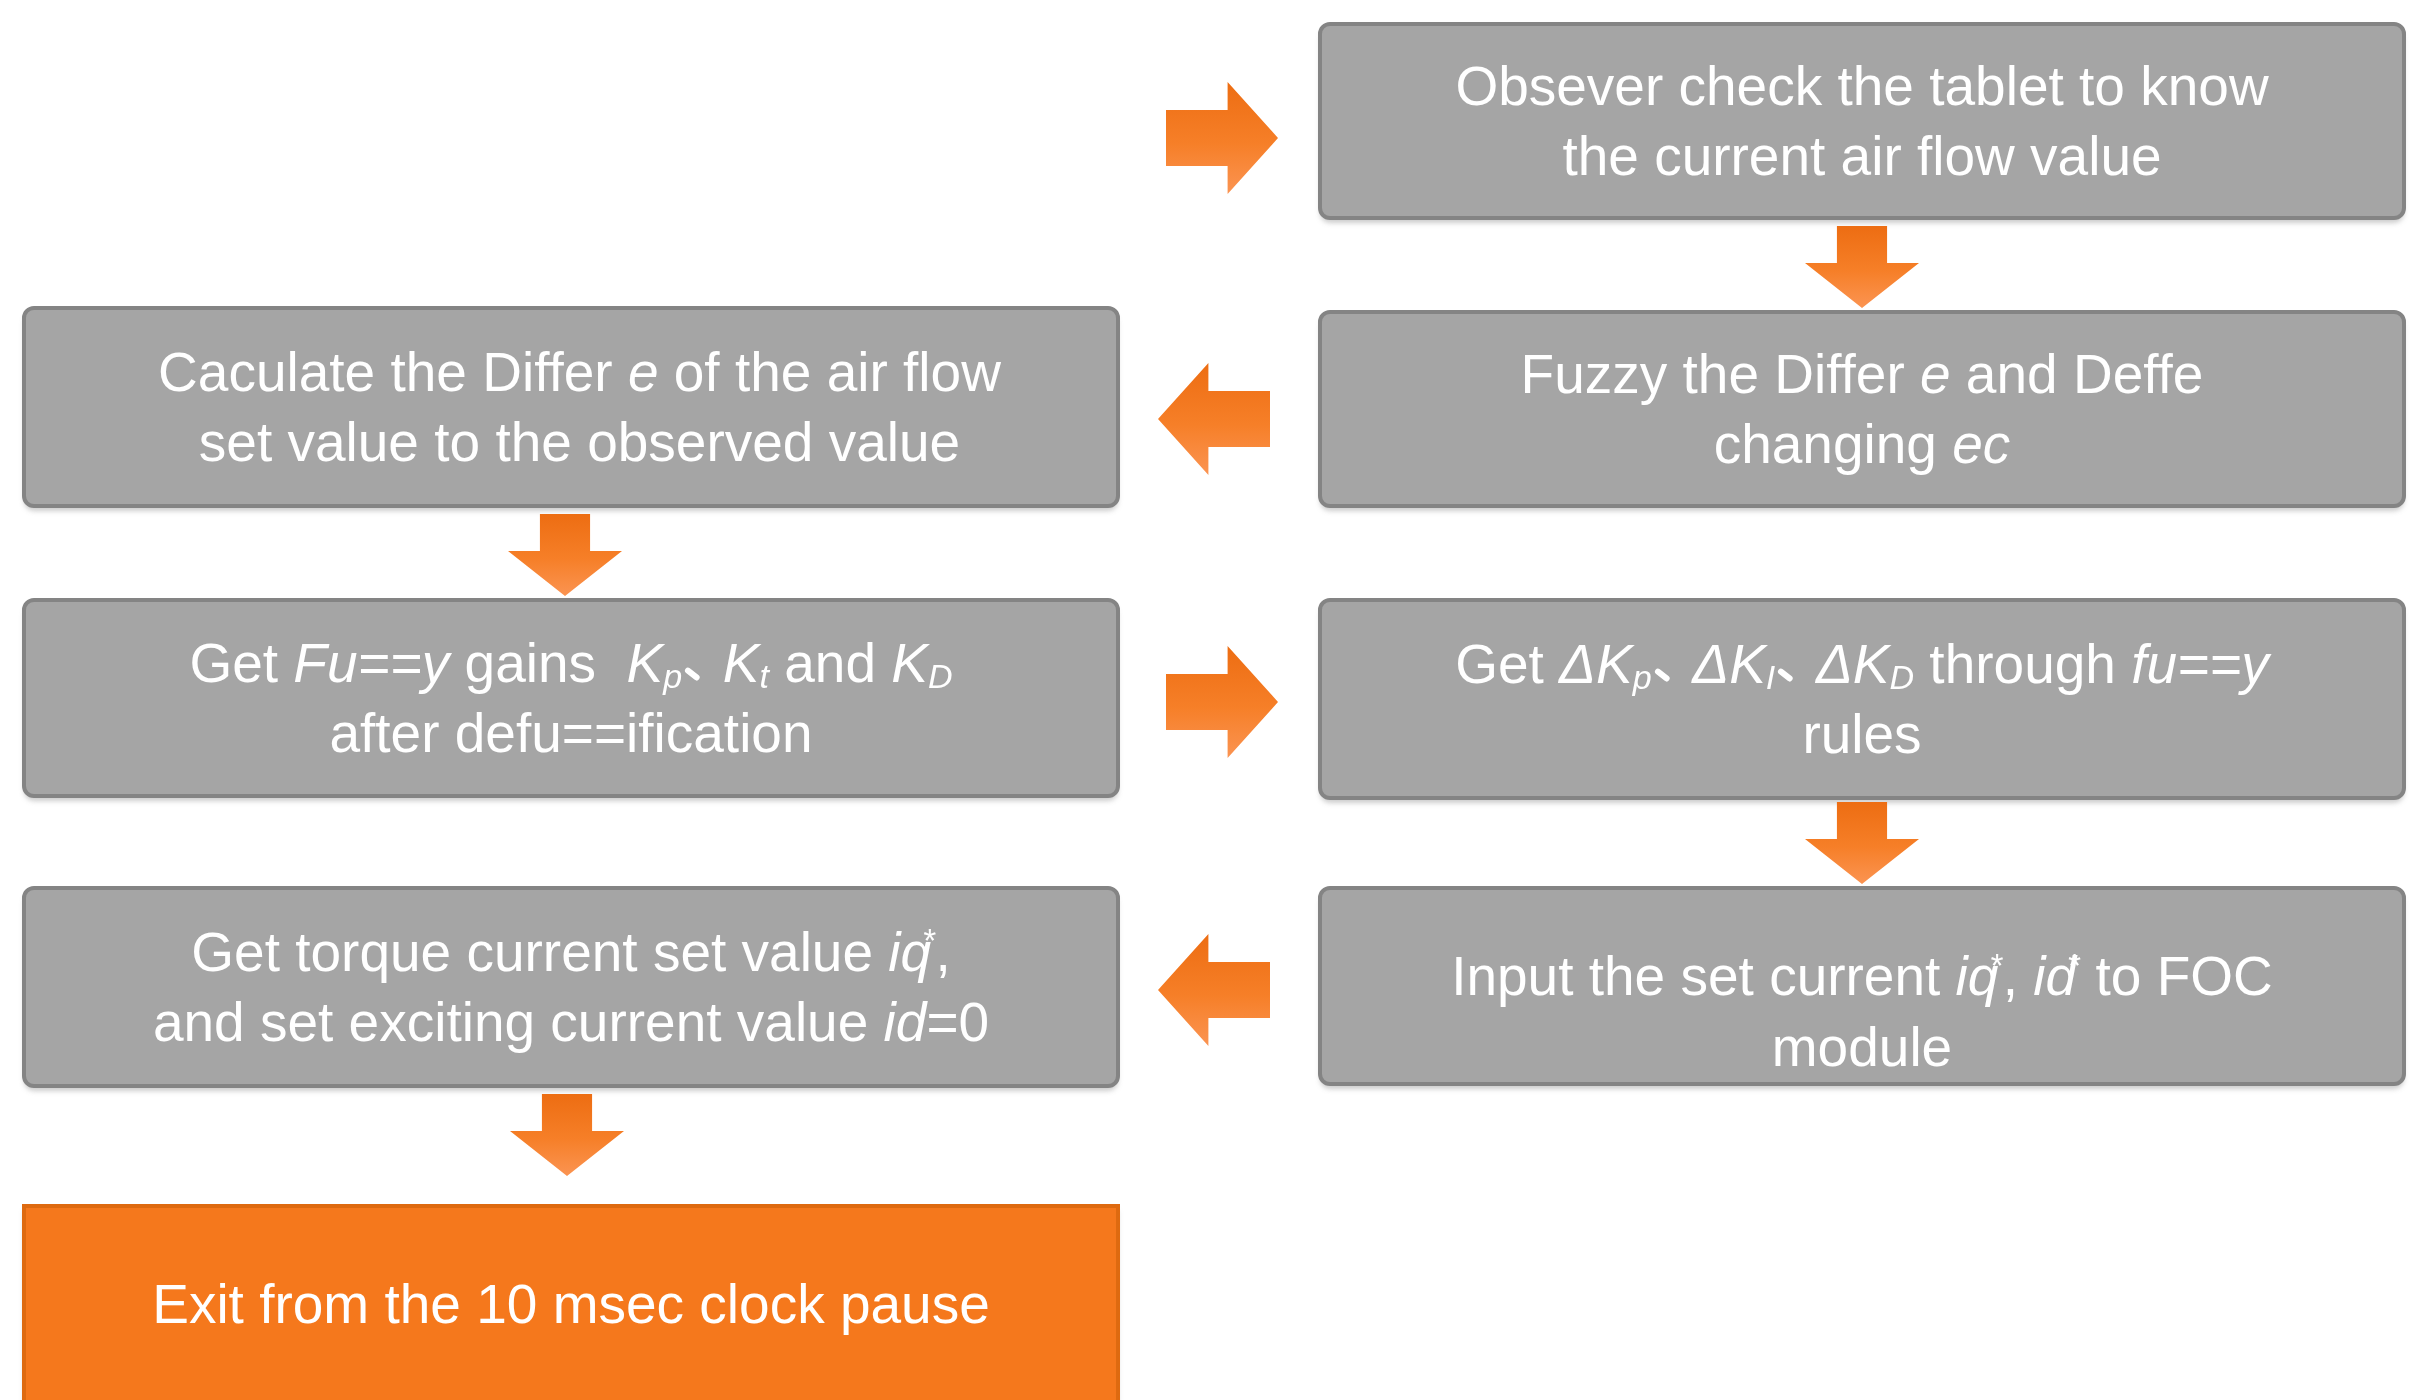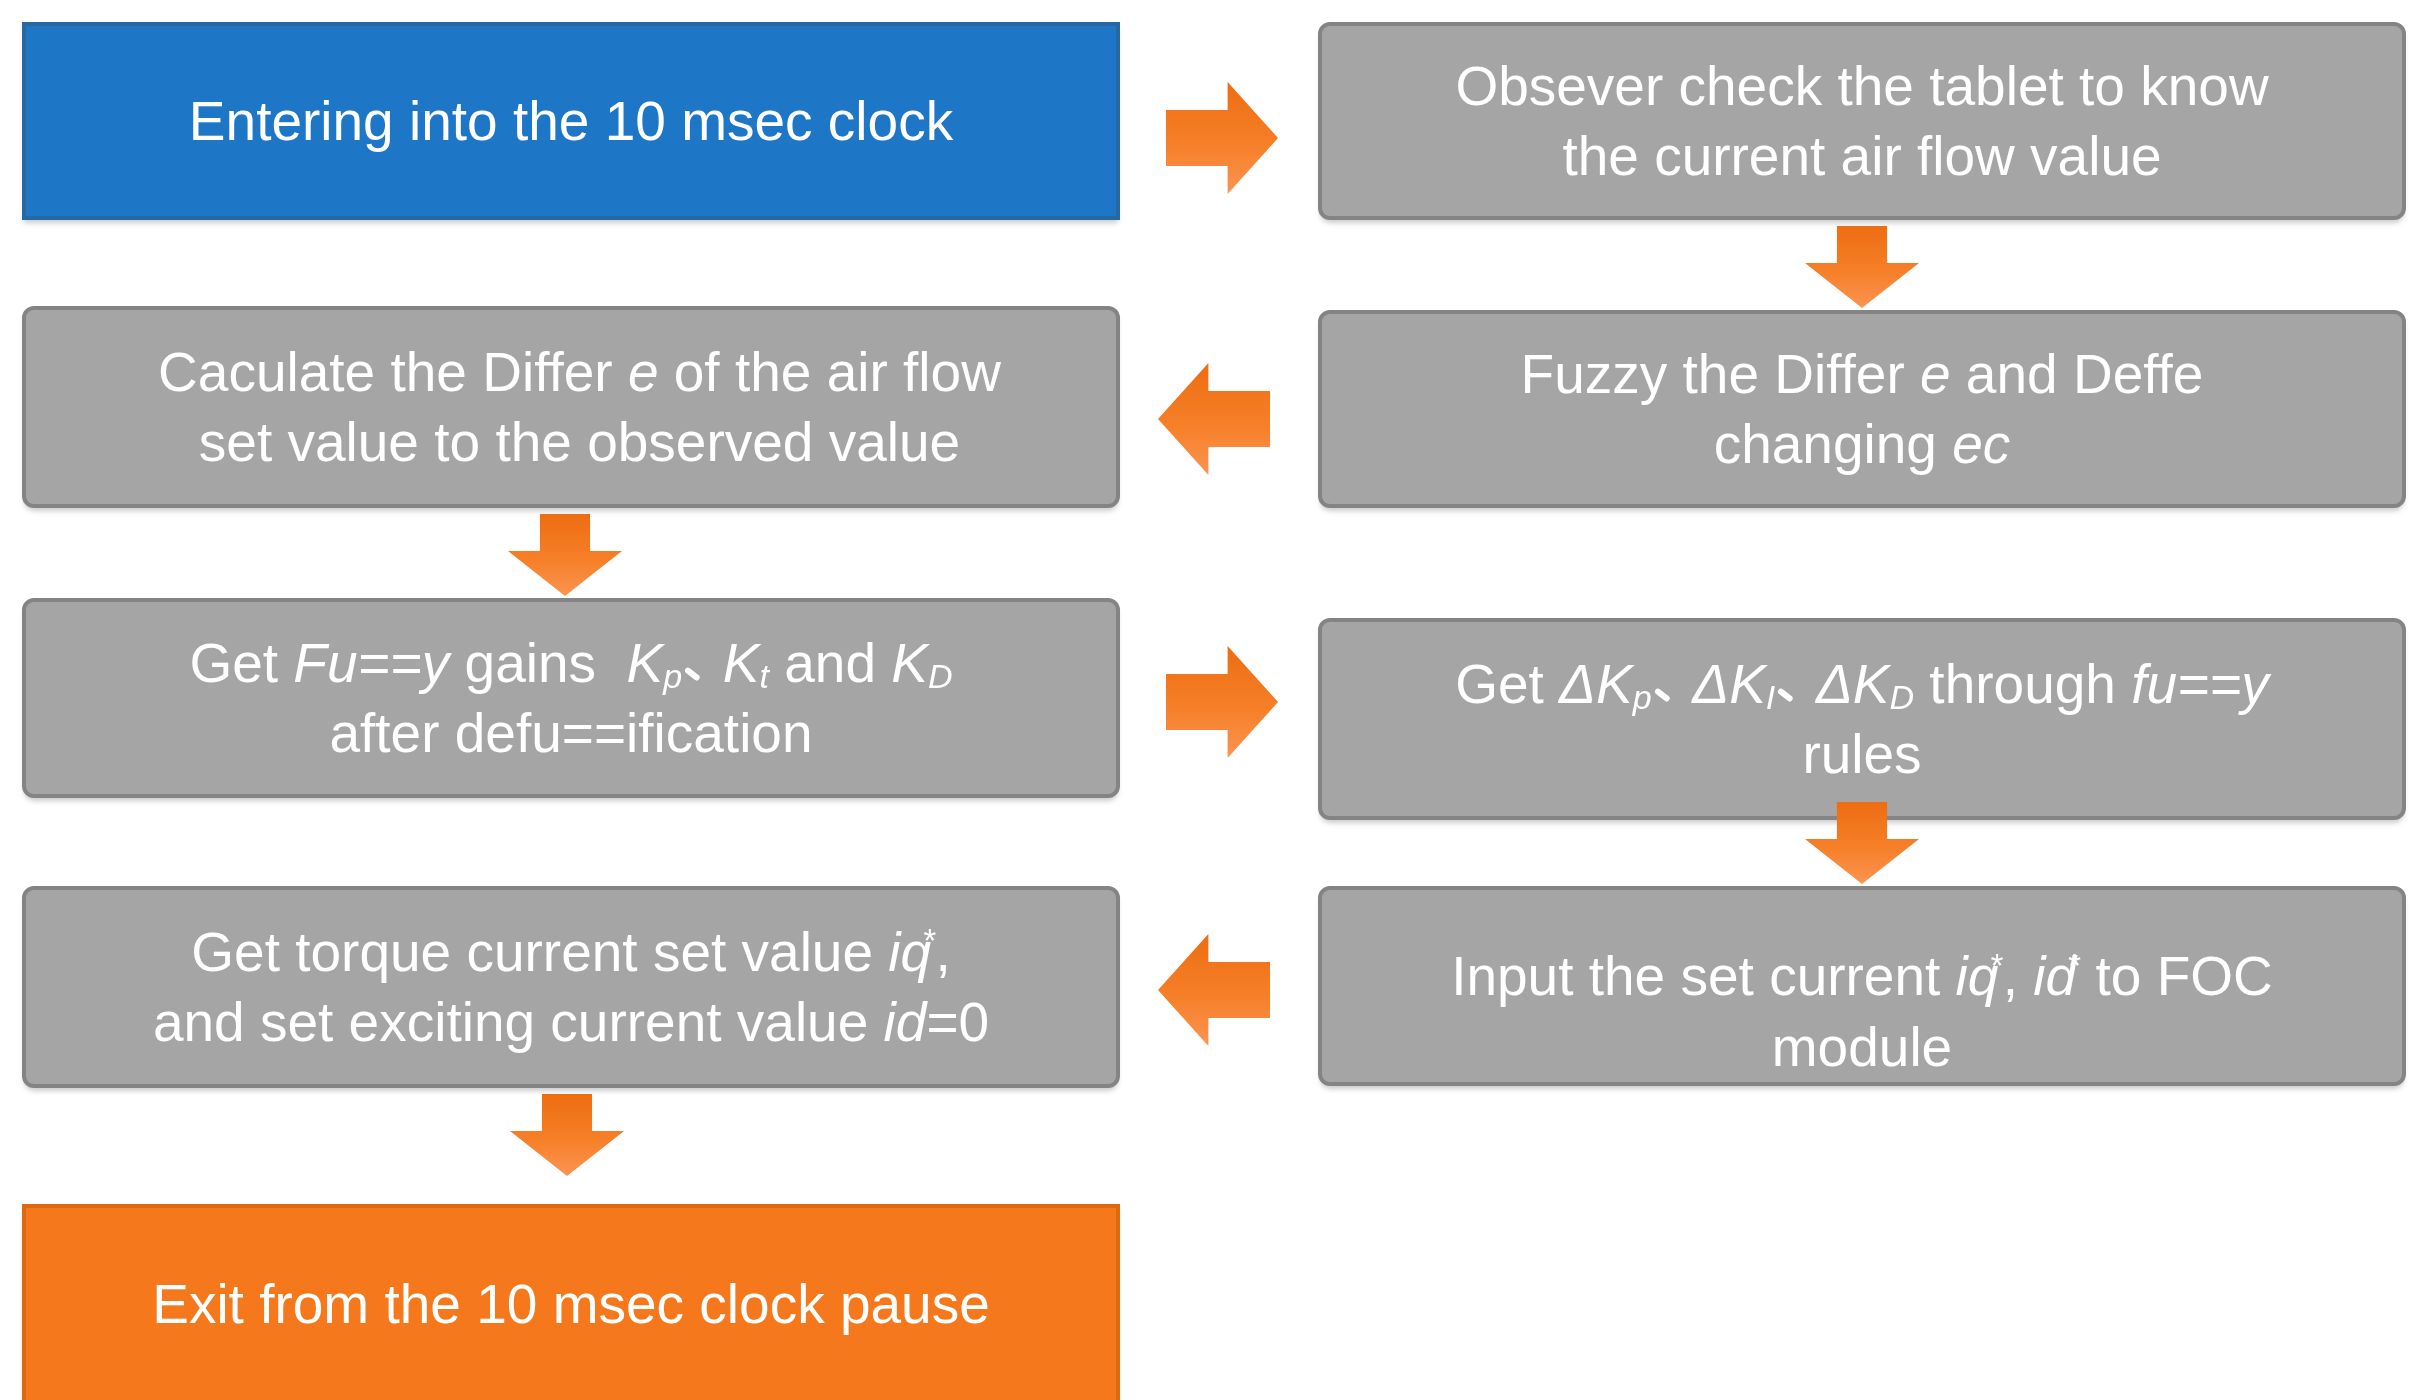--- a/index.html
+++ b/index.html
@@ -72,43 +72,40 @@
   .arrow.right { clip-path: polygon(0% 25%, 55% 25%, 55% 0%, 100% 50%, 55% 100%, 55% 75%, 0% 75%); }
   .arrow.left  { clip-path: polygon(100% 25%, 45% 25%, 45% 0%, 0% 50%, 45% 100%, 45% 75%, 100% 75%); }
   .arrow.down  { clip-path: polygon(28% 0%, 72% 0%, 72% 45%, 100% 45%, 50% 100%, 0% 45%, 28% 45%); }
 
   
   #b1 { left: 22px;   top: 22px;   width: 1098px; height: 198px; }
   #b2 { left: 1318px; top: 22px;   width: 1088px; height: 198px; }
   #b3 { left: 22px;   top: 306px;  width: 1098px; height: 202px; padding-left: 17px; }
   #b4 { left: 1318px; top: 310px;  width: 1088px; height: 198px; }
   #b5 { left: 22px;   top: 598px;  width: 1098px; height: 200px; }
-  #b6 { left: 1318px; top: 598px;  width: 1088px; height: 202px; margin-top: 20px; }
+  #b6 { left: 1318px; top: 598px;  width: 1088px; height: 202px; }
   #b7 { left: 22px;   top: 886px;  width: 1098px; height: 202px; }
   #b8 { left: 1318px; top: 886px;  width: 1088px; height: 200px; align-items: flex-end; }
   #b9 { left: 22px;   top: 1204px; width: 1098px; height: 200px; }
 
   
   #a1 { left: 1166px; top: 82px;   width: 112px; height: 112px; }
   #a2 { left: 1805px; top: 226px;  width: 114px; height: 82px;  }
   #a3 { left: 1158px; top: 363px;  width: 112px; height: 112px; }
   #a4 { left: 508px;  top: 514px;  width: 114px; height: 82px;  }
   #a5 { left: 1166px; top: 646px;  width: 112px; height: 112px; }
   #a6 { left: 1805px; top: 802px;  width: 114px; height: 82px;  }
   #a7 { left: 1158px; top: 934px;  width: 112px; height: 112px; }
   #a8 { left: 510px;  top: 1094px; width: 114px; height: 82px;  }
 </style>
 </head>
 <body>
 
 <div id="canvas">
 
-  <div class="box blue" id="b1">
-    <div class="box-text"><span>Entering into the 10 msec clock</span></div>
-  </div>
 
   <div class="box gray" id="b2">
     <div class="box-text"><span>Obsever check the tablet to know</span><br><span>the current air flow value</span></div>
   </div>
 
   <div class="box gray" id="b3">
     <div class="box-text"><span>Caculate the Differ </span><span class="it">e</span><span> of the air flow</span><br><span>set value to the observed value</span></div>
   </div>
 
   <div class="box gray" id="b4">

